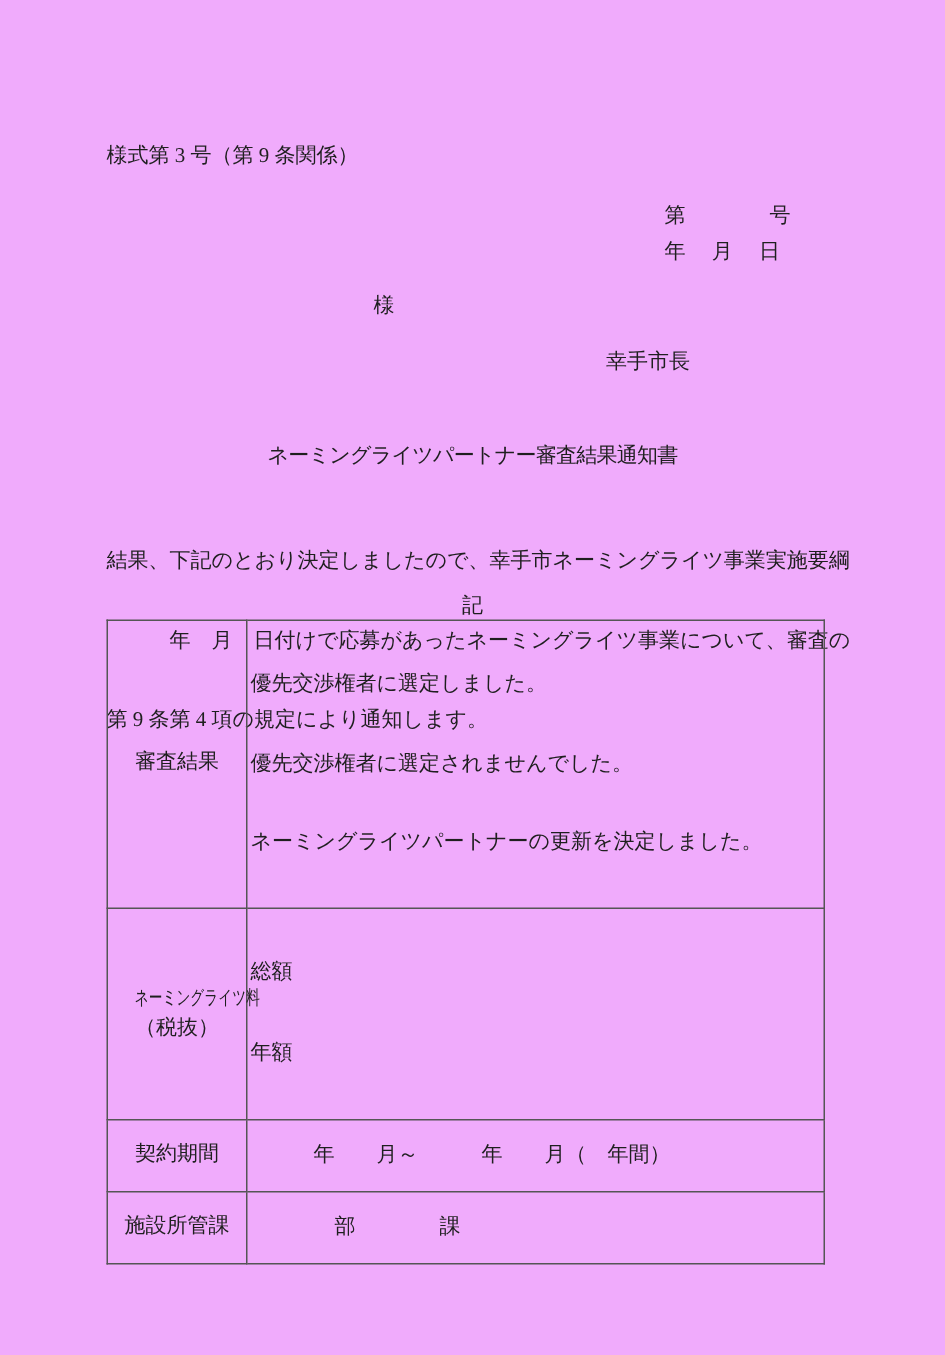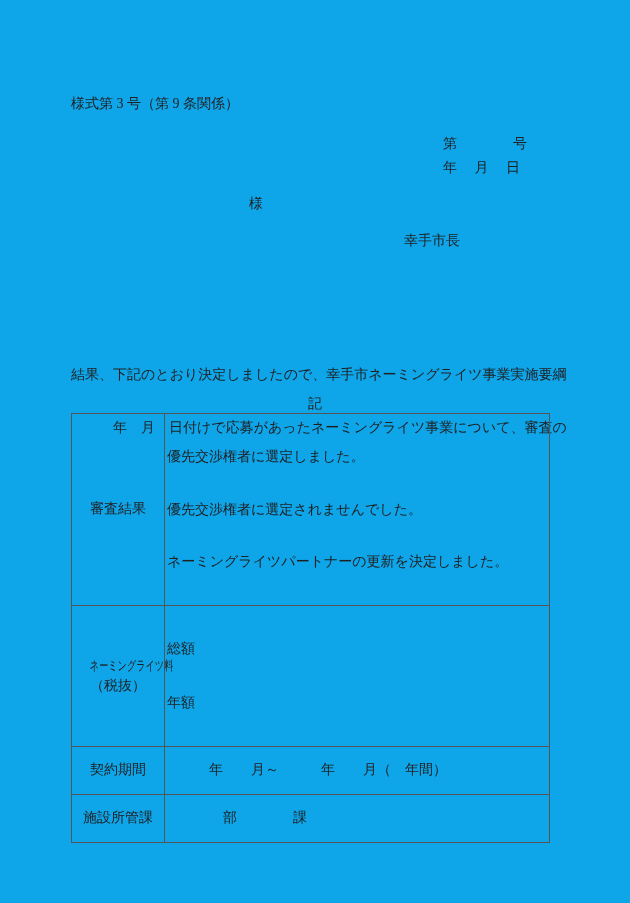--- a/index.html
+++ b/index.html
@@ -5,21 +5,21 @@
   html, body {
     margin: 0;
     padding: 0;
     background: #e8e8e8;
   }
   .page {
     position: relative;
     width: 630px;
     height: 903px;
     margin: 0 auto;
-    background: #0ea5e9;
+    background: #f0abfc;
     font-family: "Liberation Serif", "DejaVu Serif", serif;
     color: #1f1f1f;
     font-size: 14px;
     overflow: hidden;
   }
   .abs { position: absolute; white-space: pre; }
 
   .form-label   { left: 71px;  top: 95px; }
   .doc-number   { left: 443px; top: 135px; }
   .doc-date     { left: 443px; top: 159px; }
@@ -89,24 +89,26 @@
 <div class="page">
 
   <div class="abs form-label">様式第 3 号（第 9 条関係）</div>
 
   <div class="abs doc-number">第　　　　号</div>
   <div class="abs doc-date">年　 月　 日</div>
 
   <div class="abs addressee">様</div>
   <div class="abs sender">幸手市長</div>
 
+  <div class="abs title">ネーミングライツパートナー審査結果通知書</div>
 
   <div class="abs body-text">
     <div class="body-line">結果、下記のとおり決定しましたので、幸手市ネーミングライツ事業実施要綱</div>
     <div class="body-line">　　　年　月　日付けで応募があったネーミングライツ事業について、審査の</div>
+    <div class="body-line">第 9 条第 4 項の規定により通知します。</div>
   </div>
 
   <div class="abs ki">記</div>
 
   <table class="result-table">
     <tbody>
         <tr class="r1">
       <th>審査結果</th>
       <td>
         <div>優先交渉権者に選定しました。</div>

